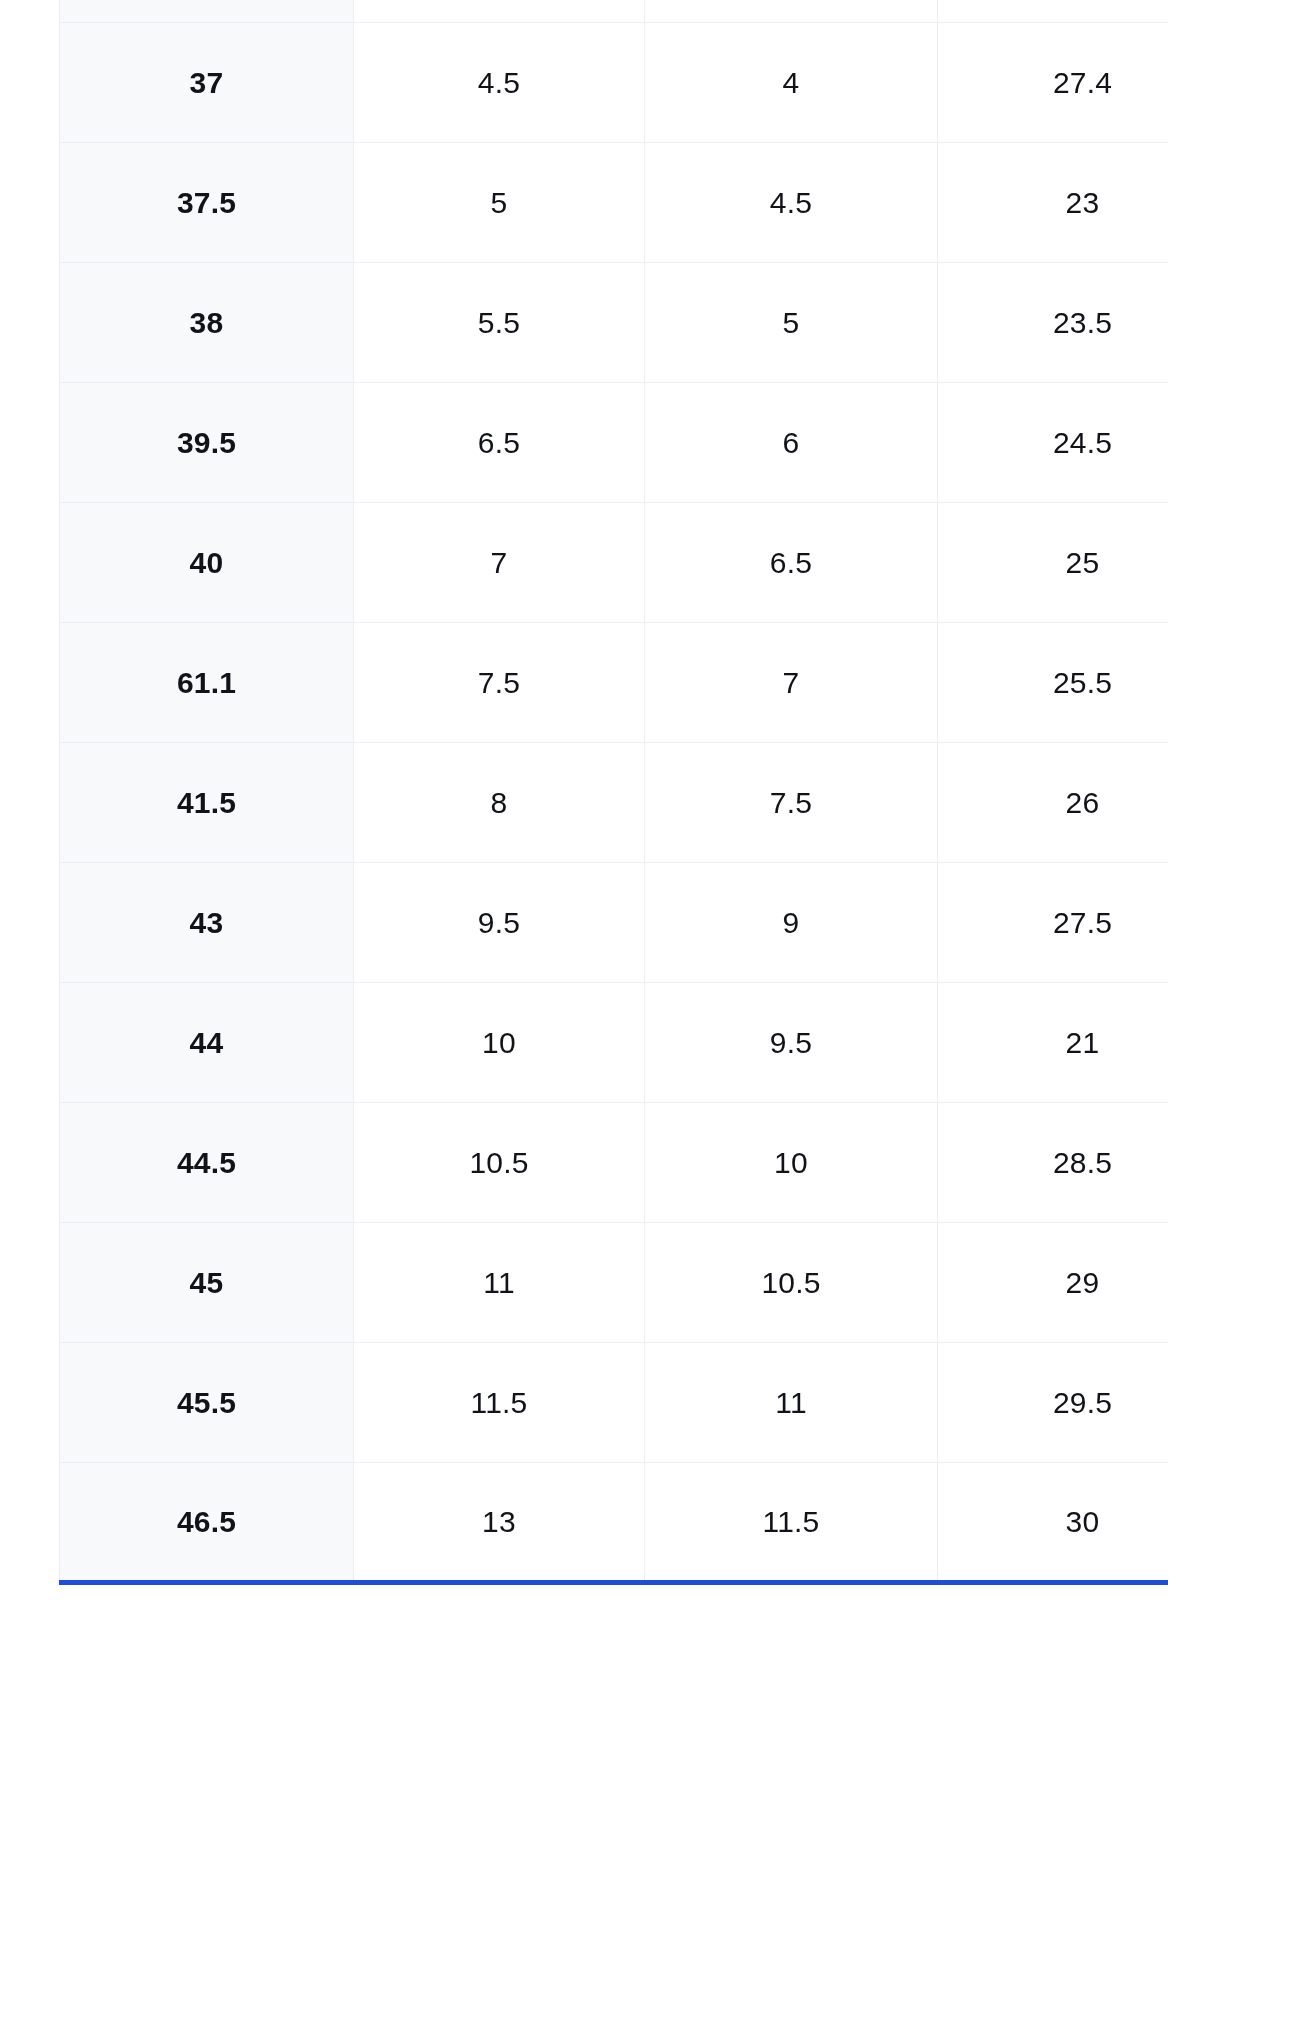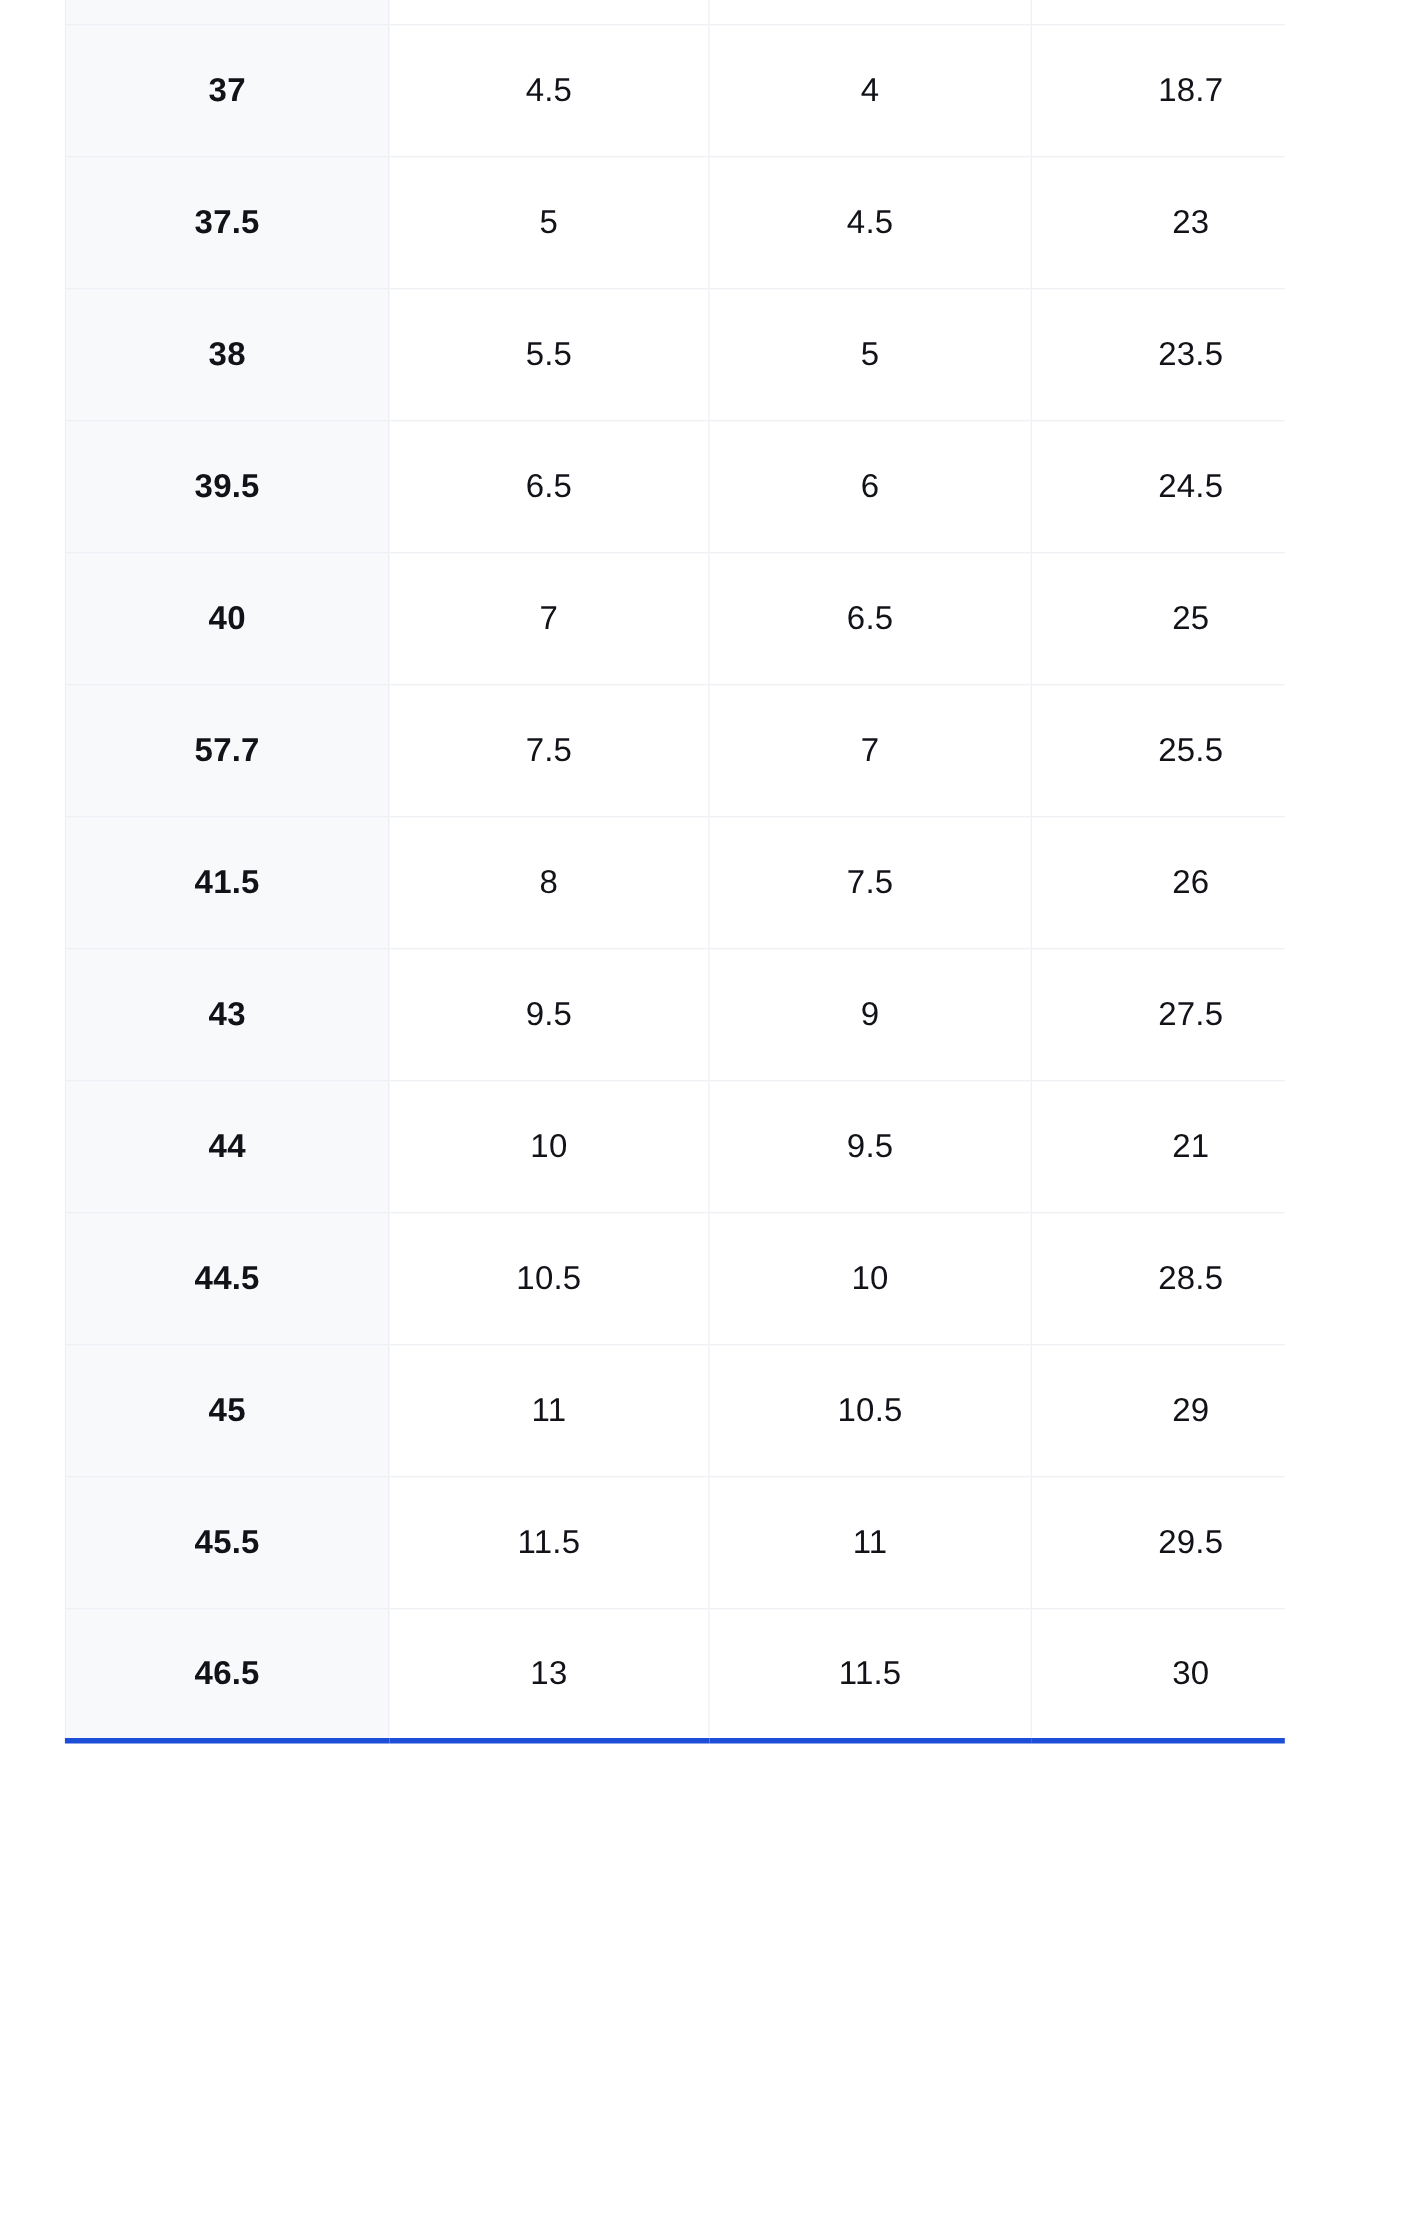--- a/index.html
+++ b/index.html
@@ -82,21 +82,21 @@
           <tr>
             <td class="col-first">36</td>
             <td>4</td>
             <td>3.5</td>
             <td>22</td>
           </tr>
           <tr>
             <td class="col-first">37</td>
             <td>4.5</td>
             <td>4</td>
-            <td>18.7</td>
+            <td>27.4</td>
           </tr>
           <tr>
             <td class="col-first">37.5</td>
             <td>5</td>
             <td>4.5</td>
             <td>23</td>
           </tr>
           <tr>
             <td class="col-first">38</td>
             <td>5.5</td>
@@ -109,21 +109,21 @@
             <td>6</td>
             <td>24.5</td>
           </tr>
           <tr>
             <td class="col-first">40</td>
             <td>7</td>
             <td>6.5</td>
             <td>25</td>
           </tr>
           <tr>
-            <td class="col-first">57.7</td>
+            <td class="col-first">61.1</td>
             <td>7.5</td>
             <td>7</td>
             <td>25.5</td>
           </tr>
           <tr>
             <td class="col-first">41.5</td>
             <td>8</td>
             <td>7.5</td>
             <td>26</td>
           </tr>

